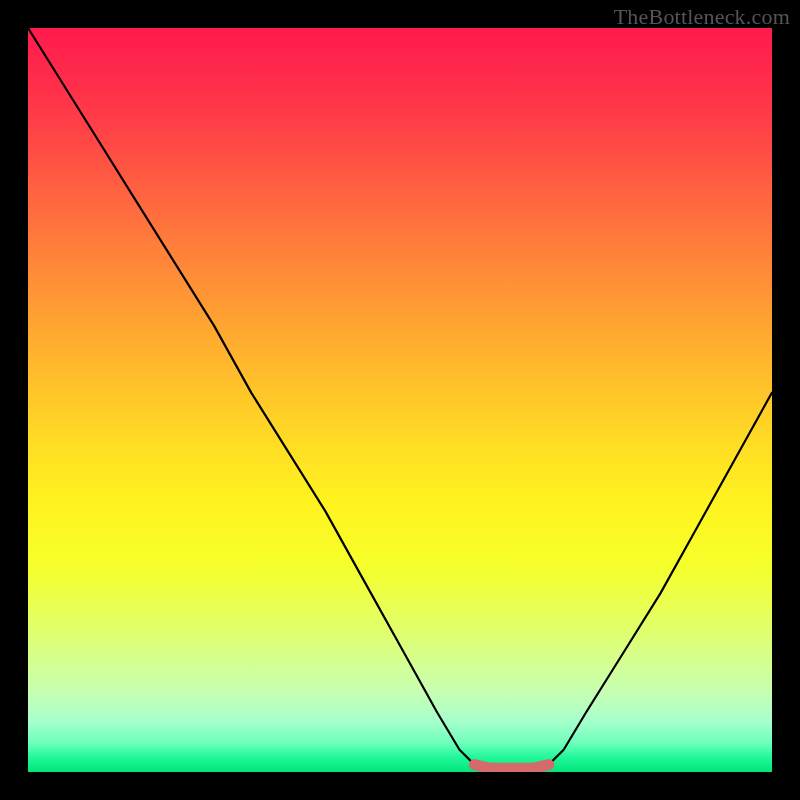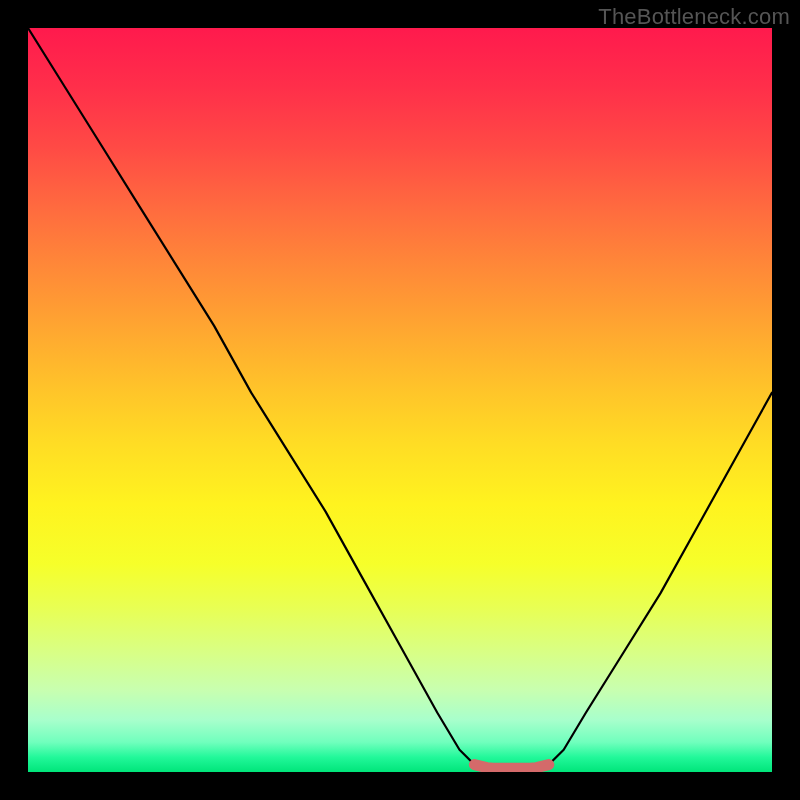--- a/index.html
+++ b/index.html
@@ -13,20 +13,21 @@
   }
   .watermark {
     position: absolute;
     top: 4px;
     right: 10px;
     color: #555;
     font-size: 22px;
     font-weight: 500;
     z-index: 10;
     letter-spacing: 0.2px;
+    font-family: Liberation Serif, serif;
   }
   .plot-area {
     position: absolute;
     left: 28px;
     top: 28px;
     width: 744px;
     height: 744px;
     background: linear-gradient(to bottom,
       #ff1a4d 0%,
       #ff2f4a 8%,

